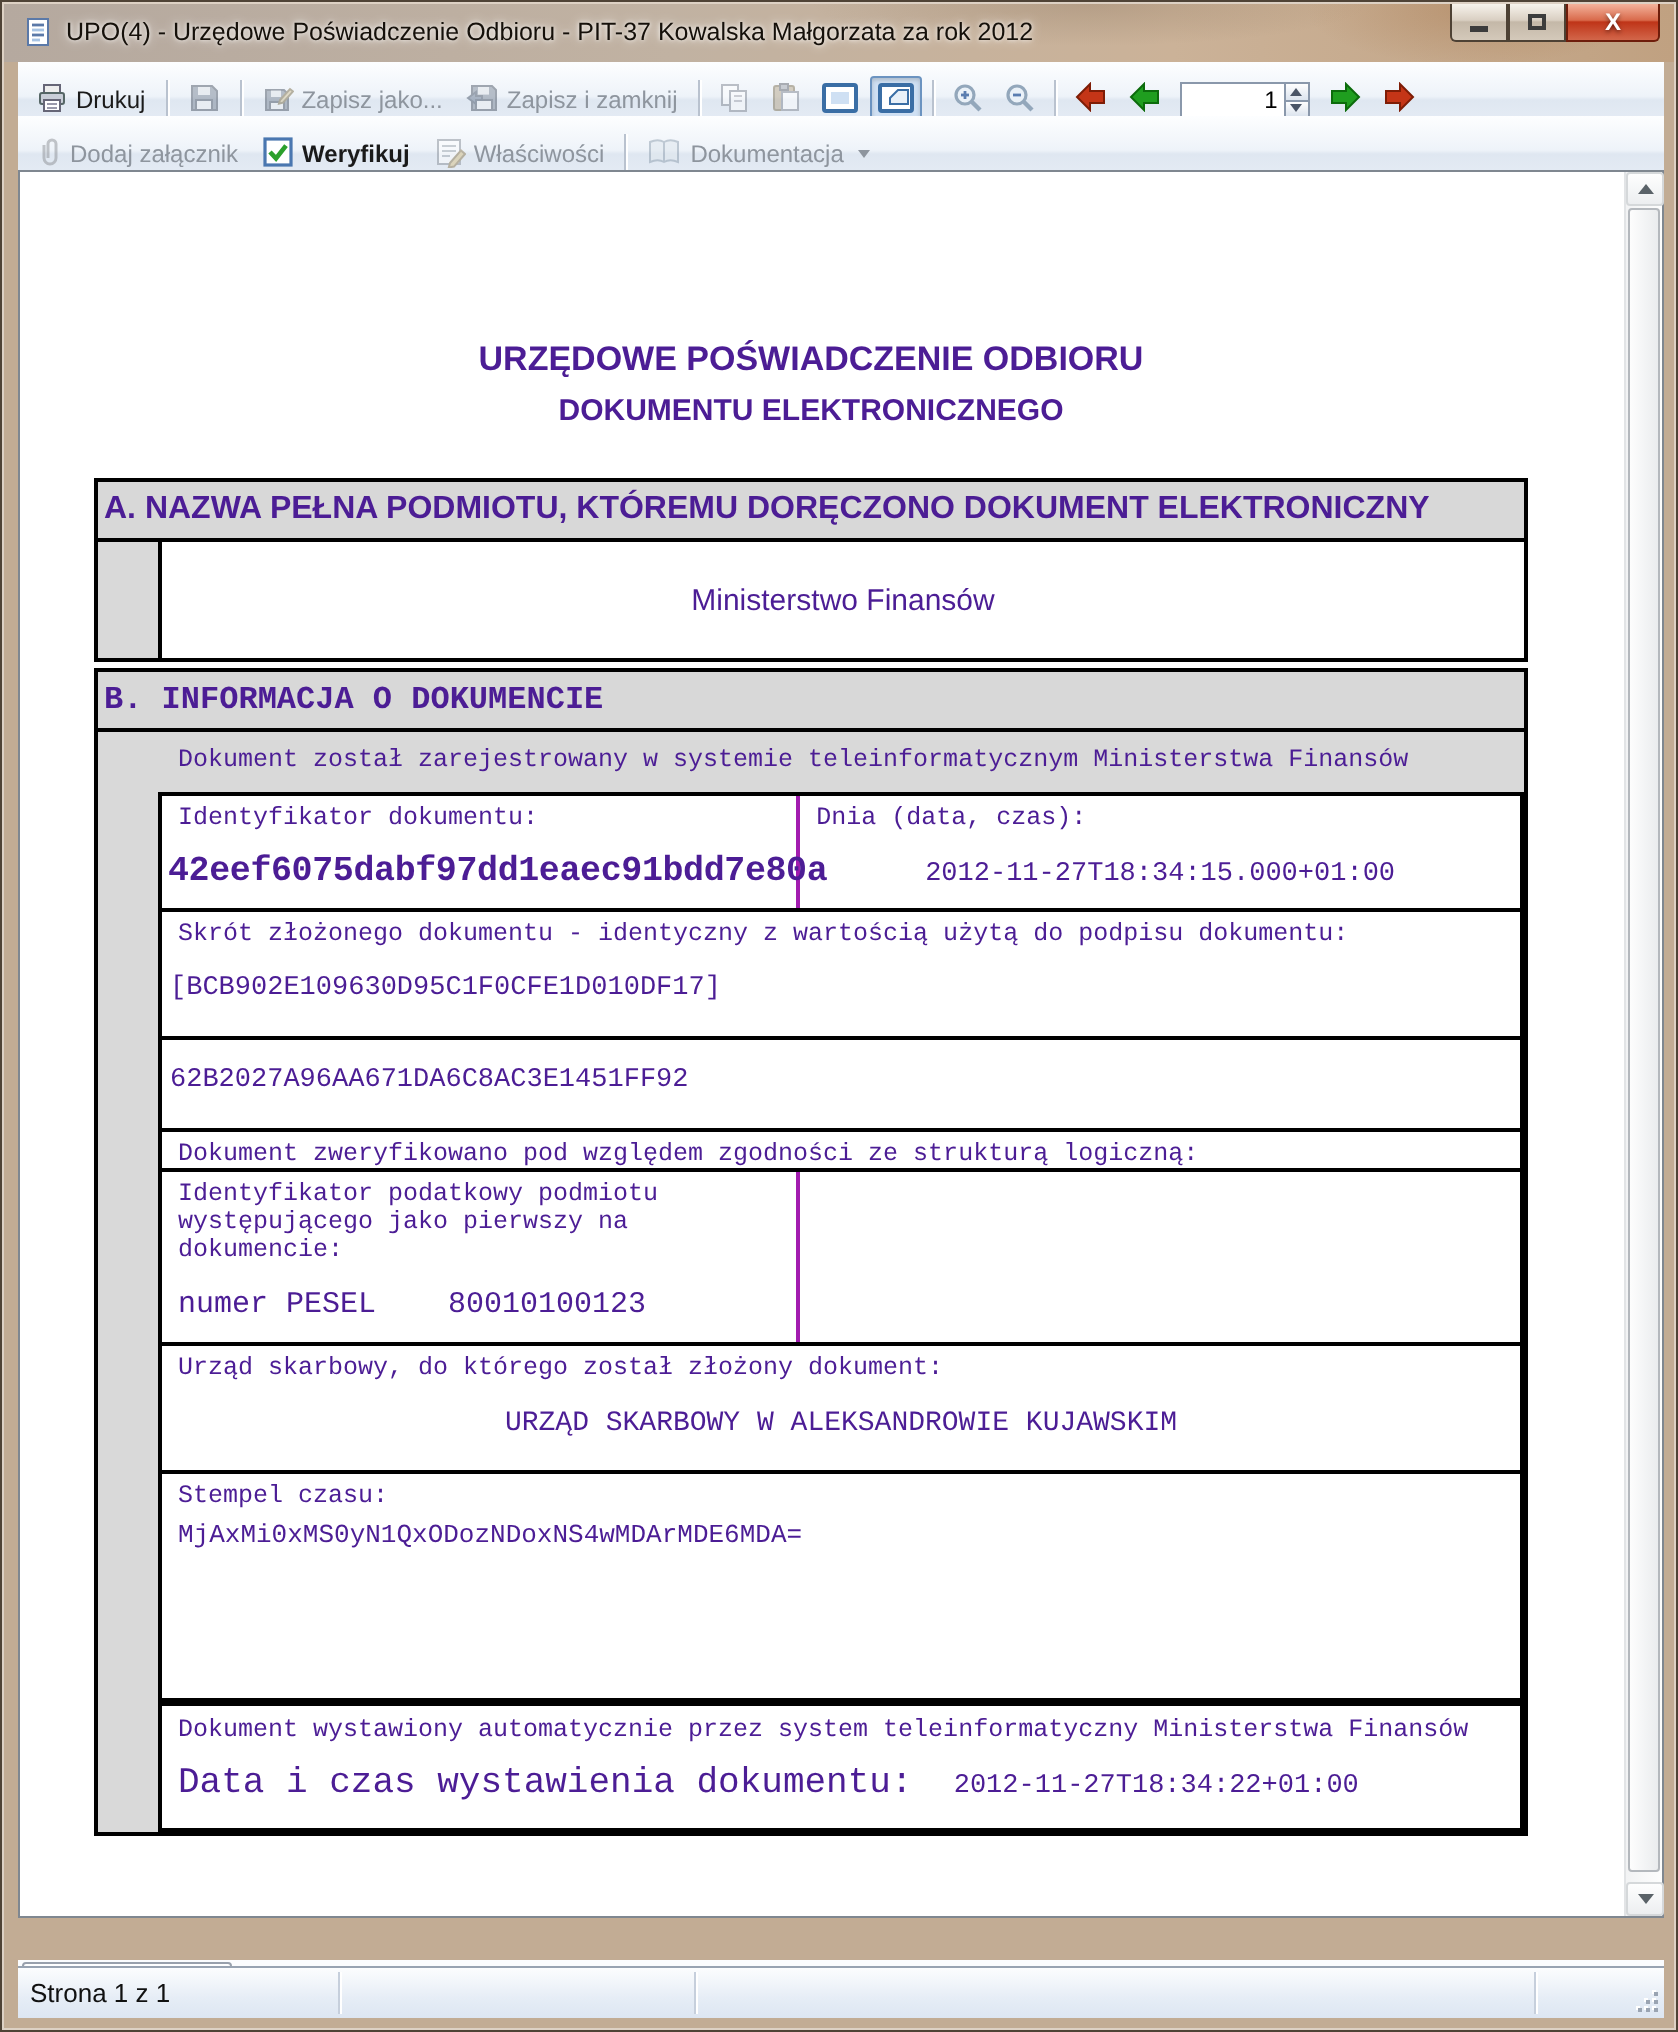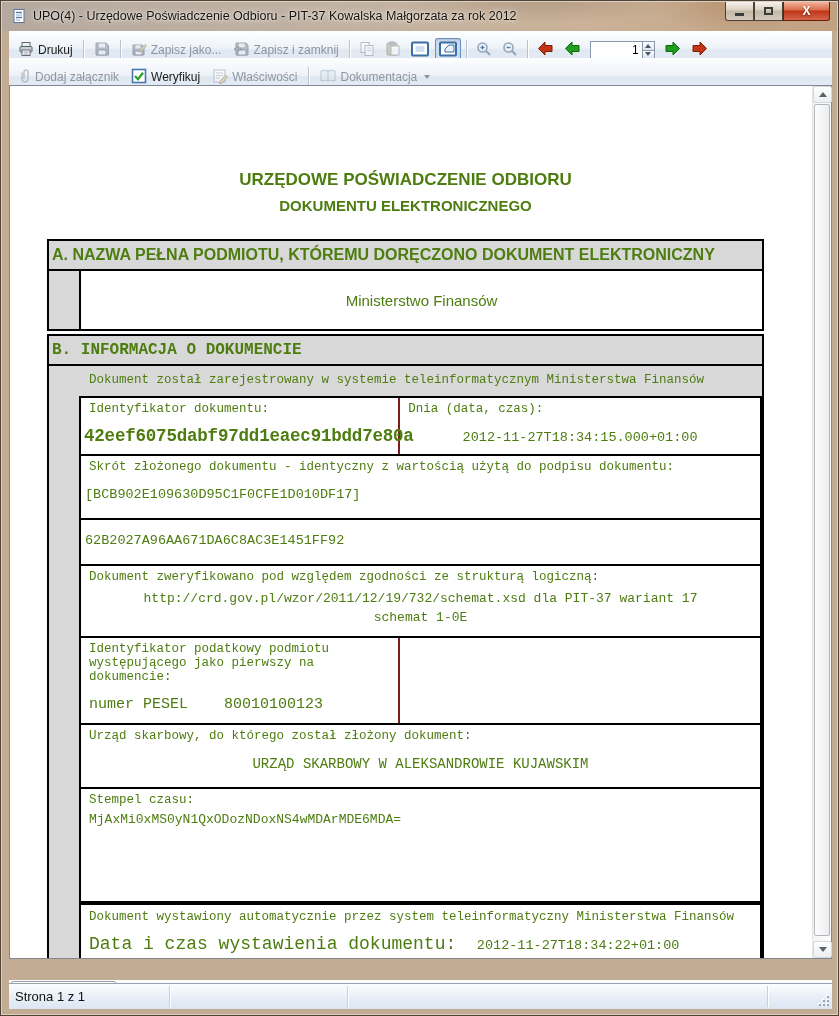--- a/index.html
+++ b/index.html
@@ -33,38 +33,38 @@
   
   .toolbar{position:absolute;left:8px;width:823px;height:39px;
     background:linear-gradient(#fdfeff,#eef3f9 45%,#dfe7f1 50%,#e9eff7);
     border-bottom:1px solid #c3ccd8;display:flex;align-items:center;padding:0 4px;gap:2px;}
   .tb1{top:30px;}
   .tb2{top:57px;}
   .tbtn{display:flex;align-items:center;gap:4px;padding:2px 5px;border-radius:2px;
     font-size:12px;color:#1a1a1a;white-space:nowrap;background:transparent;border:none;}
   .tbtn.dis{color:#8e959e;}
   .tbtn.dis svg{opacity:.5;filter:grayscale(55%);}
-  .tbtn.bold{font-weight:normal;text-align:right;}
+  .tbtn.bold{font-weight:bold;text-align:right;}
   .tsep{width:1px;height:20px;background:#b9c2cf;box-shadow:1px 0 0 #fff;margin:0 3px;}
   .iconbtn{padding:2px 3px;border:1px solid transparent;border-radius:2px;display:flex;align-items:center;}
   .iconbtn.pressed{background:#cfe0f3;border-color:#6b93c0;box-shadow:inset 0 1px 2px rgba(0,0,0,.18);}
   .pageinput-wrap{display:flex;align-items:center;margin:0 3px;}
   .pageinput{width:52px;height:18px;border:1px solid #8a98ab;border-right:none;font-size:12px;
     text-align:right;padding:0 3px;font-family:"Liberation Sans",sans-serif;}
   .spinner{display:flex;flex-direction:column;width:13px;height:18px;border:1px solid #8a98ab;}
   .spin{flex:1;background:linear-gradient(#fefefe,#dce4ee);display:flex;align-items:center;justify-content:center;}
   .spin + .spin{border-top:1px solid #8a98ab;}
   .tri-up{width:0;height:0;border-left:3px solid transparent;border-right:3px solid transparent;border-bottom:4px solid #4a5566;}
   .tri-dn{width:0;height:0;border-left:3px solid transparent;border-right:3px solid transparent;border-top:4px solid #4a5566;}
   .dd-arrow{width:0;height:0;border-left:3.5px solid transparent;border-right:3.5px solid transparent;border-top:4px solid #8e959e;margin-left:3px;}
 
   
   .viewport{position:absolute;left:8px;top:84px;width:823px;height:874px;border:1px solid #7f8790;
     background:#fff;display:flex;}
-  .docpage{width:802px;background:#fff;overflow:hidden;color:#4d7c0f;}
+  .docpage{width:802px;background:#fff;overflow:hidden;color:#4c1d95;}
 
   .vscroll{width:19px;background:linear-gradient(90deg,#f2f3f4,#fdfdfd);border-left:1px solid #e2e4e6;
     position:relative;}
   .sbtn{position:absolute;left:0;width:19px;height:17px;display:flex;align-items:center;justify-content:center;
     background:linear-gradient(#fefefe,#eceef0);border:1px solid #d5d8da;border-radius:2px;}
   .sbtn.up{top:0;}
   .sbtn.down{bottom:0;}
   .sthumb{position:absolute;left:1px;top:18px;width:16px;height:calc(100% - 40px);
     background:linear-gradient(90deg,#fdfdfd,#eaecee);border:1px solid #b4b8bd;border-radius:2px;}
   .saru{width:0;height:0;border-left:4px solid transparent;border-right:4px solid transparent;border-bottom:5px solid #5a6268;}
@@ -82,21 +82,21 @@
   .gutter{flex:0 0 30px;background:#d9d9d9;}
   .bcol{flex:1;min-width:0;}
   .a-value{background:#fff;border-left:2px solid #000;text-align:center;font-size:15px;
     padding:21px 4px 20px;}
   .b-intro{font-size:12.5px;padding:7px 10px 9px;}
   .brow{background:#fff;border:2px solid #000;margin-top:-2px;position:relative;}
   .brow.first{margin-top:0;}
   .brow.gapped{margin-top:0;}
   .label{font-size:12.5px;padding:4px 8px 0;}
   .split{display:flex;}
-  .split > .cell-l{flex:0 0 47%;border-right:2px solid #7f1d1d;min-width:0;}
+  .split > .cell-l{flex:0 0 47%;border-right:2px solid #a21caf;min-width:0;}
   .split > .cell-r{flex:1;min-width:0;}
   .bigid{font-weight:bold;font-size:17.5px;padding:10px 2px 8px 3px;white-space:nowrap;letter-spacing:-0.2px;}
   .date-val{text-align:center;font-size:13.5px;padding:14px 4px 8px;}
   .hash-val{text-align:left;font-size:13.5px;padding:13px 4px 16px;}
   .schema-val{text-align:center;font-size:13px;padding:6px 4px 8px;line-height:1.45;}
   .pesel-row{display:flex;font-size:15px;padding:12px 8px 10px;}
   .pesel-type{flex:0 0 135px;}
   .office-val{text-align:center;font-size:14px;padding:13px 4px 15px;}
   .stamp-val{font-size:13px;padding:5px 8px 0;word-break:break-all;}
   .stamp-box{min-height:116px;}
@@ -340,24 +340,20 @@
                 <div class="label">Skrót złożonego dokumentu - identyczny z wartością użytą do podpisu dokumentu:</div>
                 <div class="hash-val">[BCB902E109630D95C1F0CFE1D010DF17]</div>
               </div>
 
               <div class="brow">
                 <div class="hash-val">62B2027A96AA671DA6C8AC3E1451FF92</div>
               </div>
 
               <div class="brow">
                 <div class="label">Dokument zweryfikowano pod względem zgodności ze strukturą logiczną:</div>
-                <div class="schema-val">
-                  <div>http://crd.gov.pl/wzor/2011/12/19/732/schemat.xsd dla PIT-37 wariant 17</div>
-                  <div>schemat 1-0E</div>
-                </div>
               </div>
 
               <div class="brow split">
                 <div class="cell-l">
                   <div class="label">Identyfikator podatkowy podmiotu występującego jako pierwszy na dokumencie:</div>
                   <div class="pesel-row">
                     <span class="pesel-type">numer PESEL</span>
                     <span>80010100123</span>
                   </div>
                 </div>

